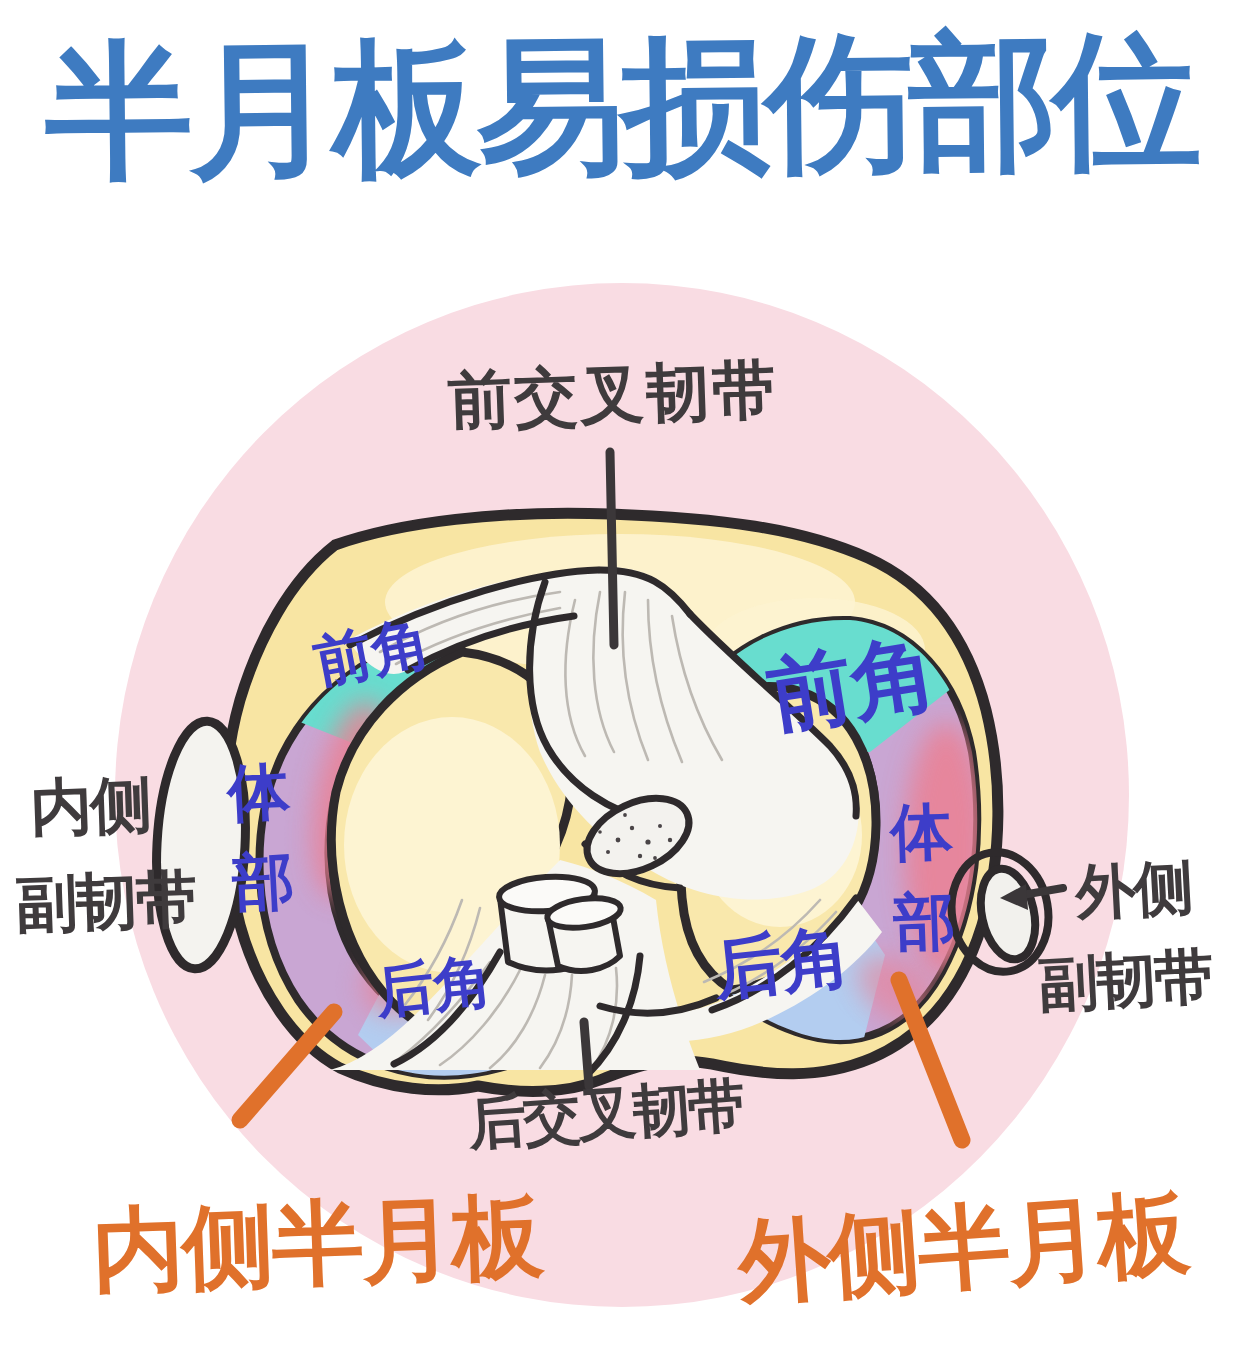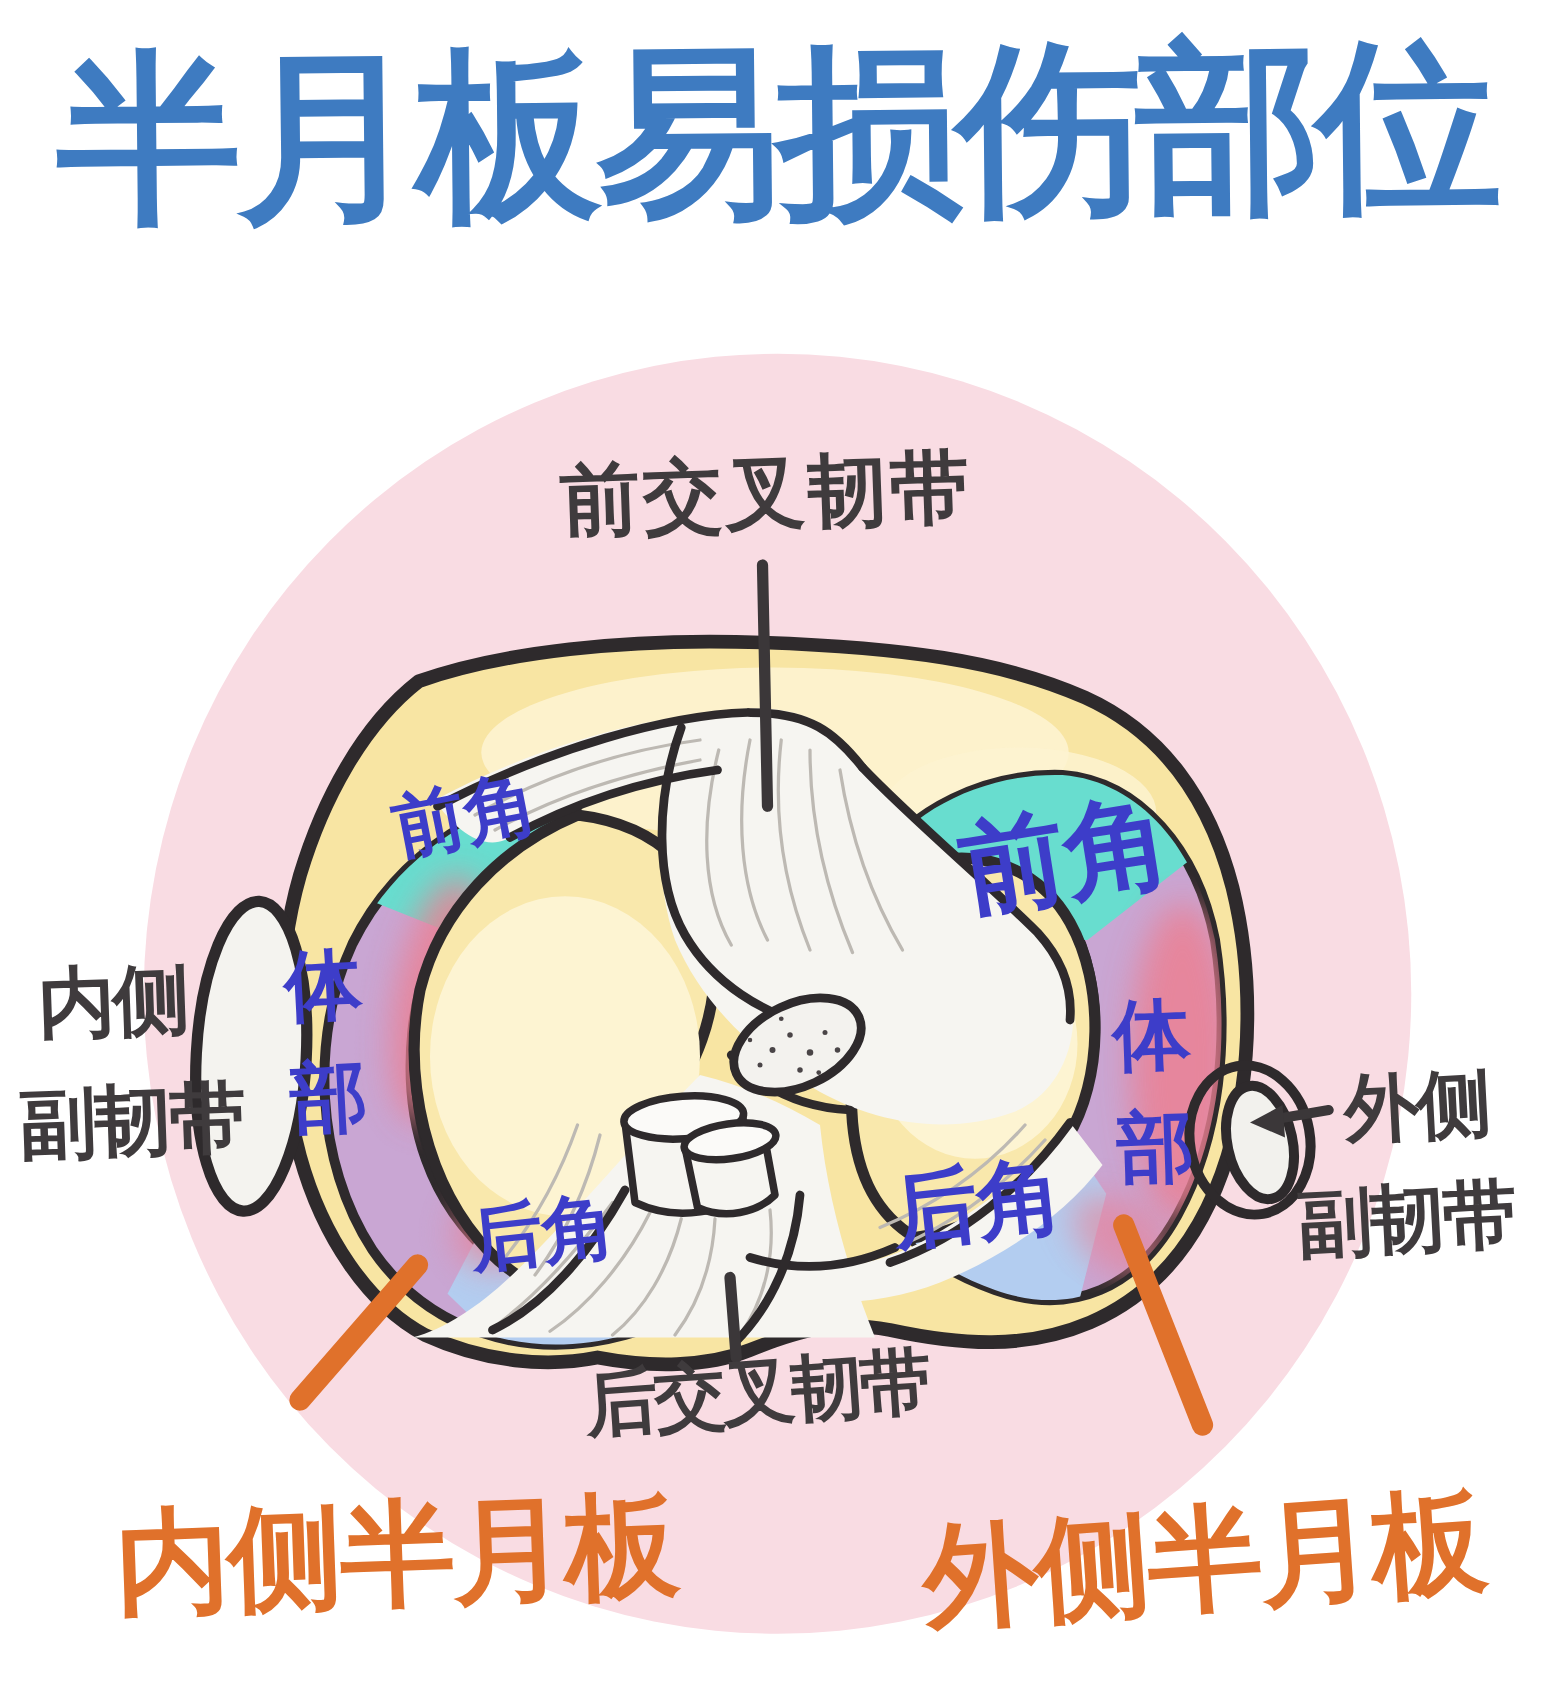--- a/index.html
+++ b/index.html
@@ -1,21 +1,21 @@
 <!DOCTYPE html>
 <html><head>
 <meta charset="utf-8">
 <style>
   html,body{margin:0;padding:0;background:#ffffff;}
   #canvas{
     position:relative;
     width:1242px;height:1345px;
     overflow:hidden;
     background:#ffffff;
-    font-family:Liberation Mono, monospace;
+    font-family:Liberation Serif, serif;
   }
   #art{position:absolute;left:0;top:0;}
   .lbl{position:absolute;white-space:nowrap;font-weight:700;}
   .title{
     left:0;top:8px;width:1242px;
     text-align:center;
     font-size:148px;letter-spacing:-4px;
     color:#3e7bc1;
     transform:rotate(-0.6deg);
   }

